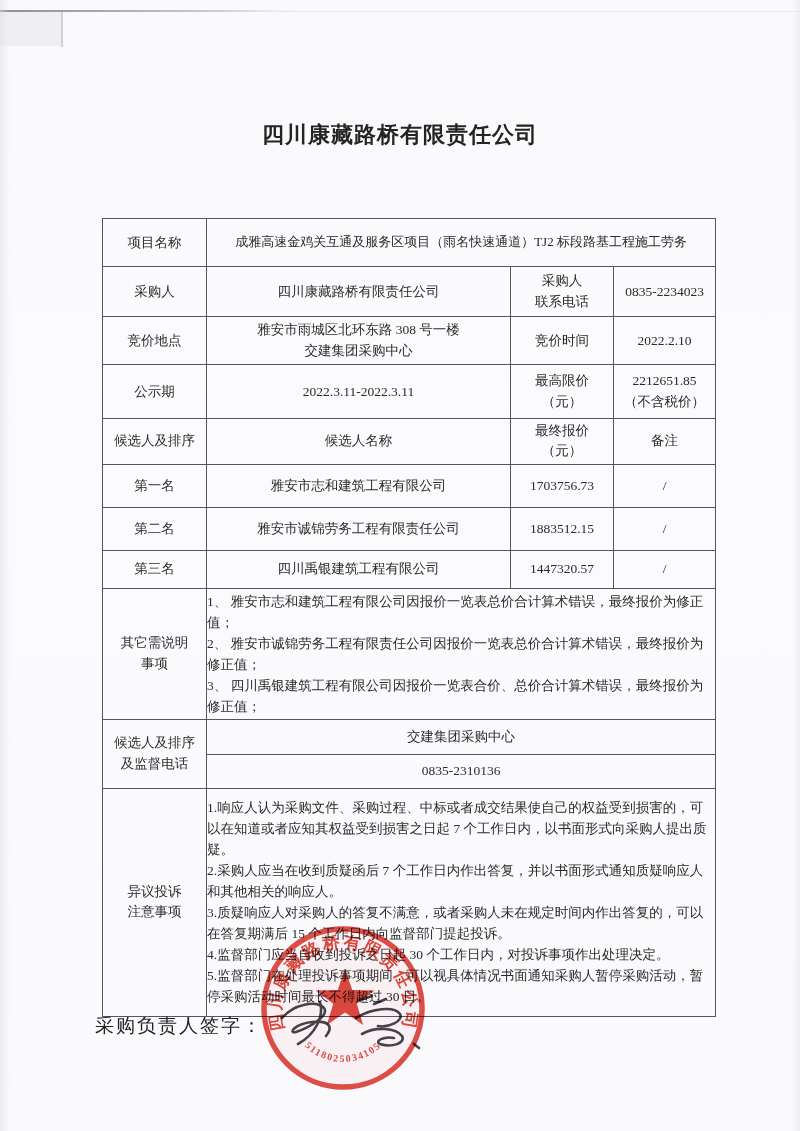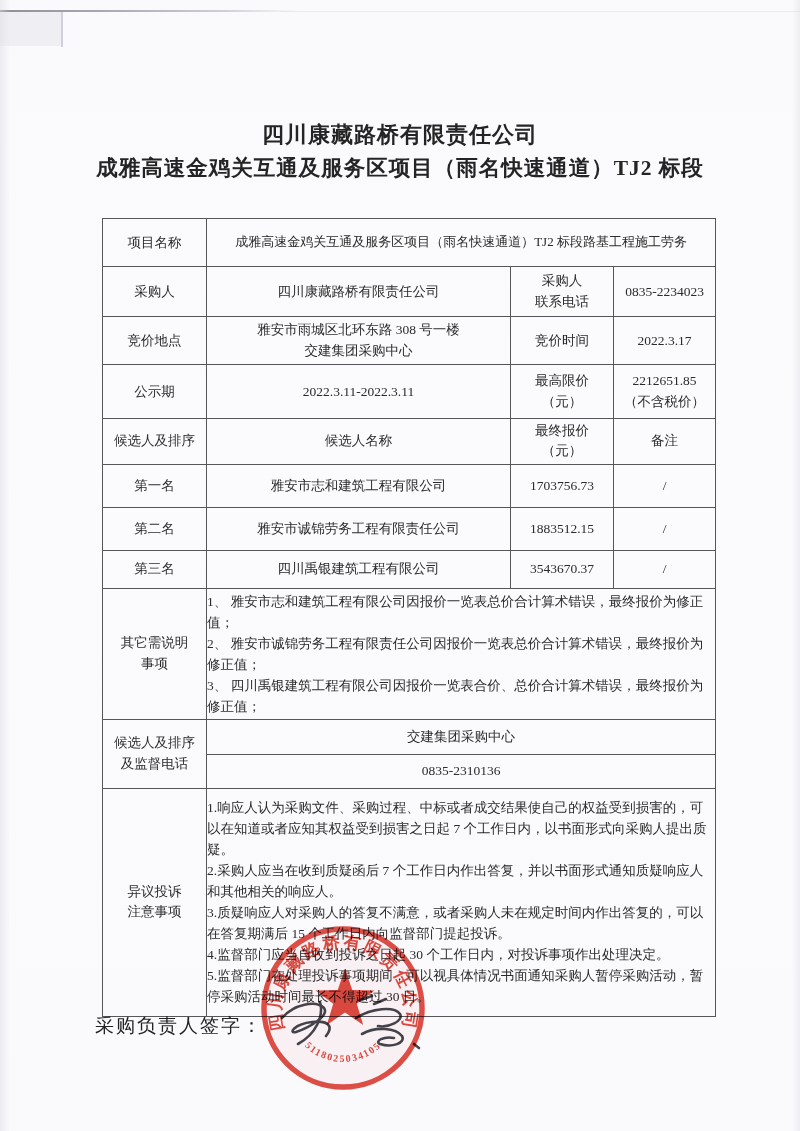--- a/index.html
+++ b/index.html
@@ -55,21 +55,20 @@
 
   <div class="edge-top-line"></div>
   <div class="edge-top-faint"></div>
   <div class="crease-v"></div>
   <div class="corner-shade"></div>
   <div class="edge-left"></div>
   <div class="edge-right"></div>
 
   <div class="title-block">
     <div class="title-line t1">四川康藏路桥有限责任公司</div>
-    <div class="title-line t2">成雅高速金鸡关互通及服务区项目（雨名快速通道）TJ2 标段</div>
   </div>
 
   <table class="doc">
     <colgroup>
       <col style="width:104px">
         <col style="width:304px">
         <col style="width:103px">
         <col style="width:102px">
     </colgroup>
 
@@ -89,21 +88,21 @@
       <td>0835-2234023</td>
     </tr>
 
     <tr style="height:48px">
       <td>竞价地点</td>
       <td class="two-line">
         <div>雅安市雨城区北环东路 308 号一楼</div>
         <div>交建集团采购中心</div>
       </td>
       <td>竞价时间</td>
-      <td>2022.3.17</td>
+      <td>2022.2.10</td>
     </tr>
 
     <tr style="height:54px">
       <td>公示期</td>
       <td>2022.3.11-2022.3.11</td>
       <td class="two-line">
         <div>最高限价</div>
         <div>（元）</div>
       </td>
       <td class="two-line">
@@ -130,21 +129,21 @@
     </tr>
     <tr style="height:43px">
       <td>第二名</td>
       <td>雅安市诚锦劳务工程有限责任公司</td>
       <td>1883512.15</td>
       <td>/</td>
     </tr>
     <tr style="height:38px">
       <td>第三名</td>
       <td>四川禹银建筑工程有限公司</td>
-      <td>3543670.37</td>
+      <td>1447320.57</td>
       <td>/</td>
     </tr>
 
     <tr style="height:127px">
       <td class="two-line">
         <div>其它需说明</div>
         <div>事项</div>
       </td>
       <td colspan="3" class="la">
         <div class="note-item">1、 雅安市志和建筑工程有限公司因报价一览表总价合计算术错误，最终报价为修正值；</div>

